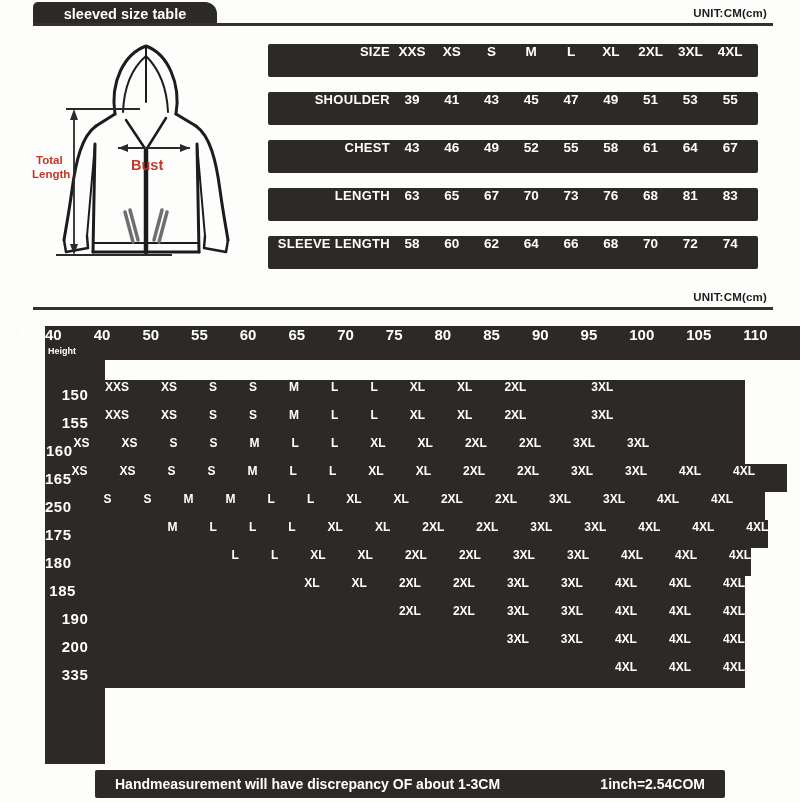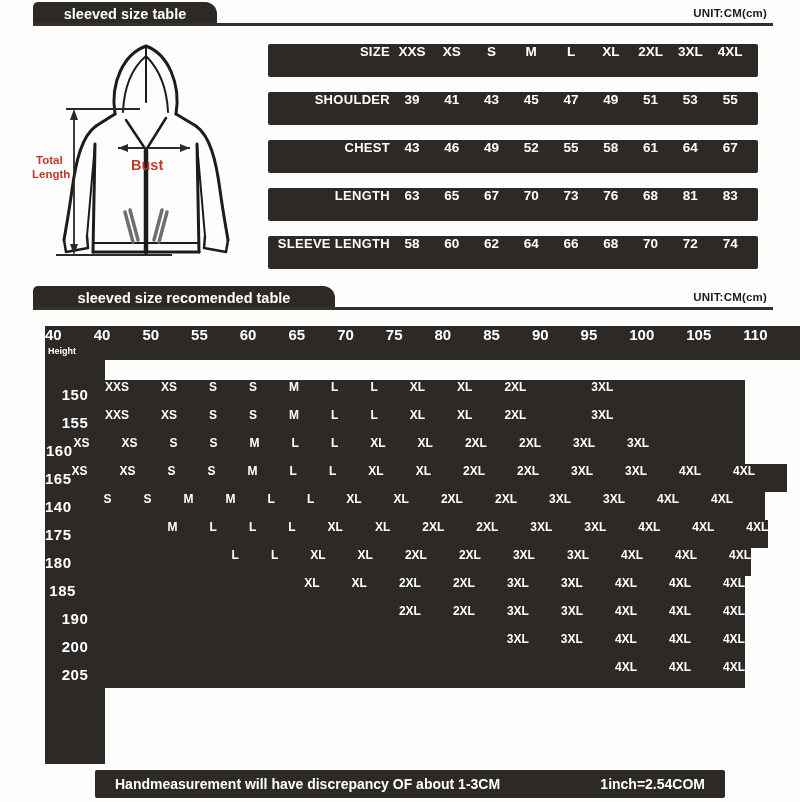--- a/index.html
+++ b/index.html
@@ -175,23 +175,20 @@
         <span class="cell">62</span>
         <span class="cell">64</span>
         <span class="cell">66</span>
         <span class="cell">68</span>
         <span class="cell">70</span>
         <span class="cell">72</span>
         <span class="cell">74</span>
       </div>
     </div>
 
-  <div class="title-bar tb2">
-    <span>sleeved size recomended table</span>
-  </div>
   <div class="rule r2"></div>
   <div class="unit u2">UNIT:CM(cm)</div>
 
   <div class="t2" id="t2">
     <div class="t2strip"></div>
     <div class="t2row head">
       <div class="corner">
         <span class="kg">KG</span>
         <span class="hgt">Height</span>
       </div>
@@ -293,21 +290,21 @@
           <span class="cell">2XL</span>
           <span class="cell">2XL</span>
           <span class="cell">3XL</span>
           <span class="cell">3XL</span>
           <span class="cell">4XL</span>
           <span class="cell">4XL</span>
           <span class="cell"></span>
         </div>
       </div>
       <div class="t2row">
-        <div class="t2label">140</div>
+        <div class="t2label">250</div>
         <div class="t2bar">
           <span class="cell"></span>
           <span class="cell">S</span>
           <span class="cell">S</span>
           <span class="cell">M</span>
           <span class="cell">M</span>
           <span class="cell">L</span>
           <span class="cell">L</span>
           <span class="cell">XL</span>
           <span class="cell">XL</span>
@@ -419,21 +416,21 @@
           <span class="cell"></span>
           <span class="cell"></span>
           <span class="cell">3XL</span>
           <span class="cell">3XL</span>
           <span class="cell">4XL</span>
           <span class="cell">4XL</span>
           <span class="cell">4XL</span>
         </div>
       </div>
       <div class="t2row">
-        <div class="t2label">205</div>
+        <div class="t2label">335</div>
         <div class="t2bar">
           <span class="cell"></span>
           <span class="cell"></span>
           <span class="cell"></span>
           <span class="cell"></span>
           <span class="cell"></span>
           <span class="cell"></span>
           <span class="cell"></span>
           <span class="cell"></span>
           <span class="cell"></span>

